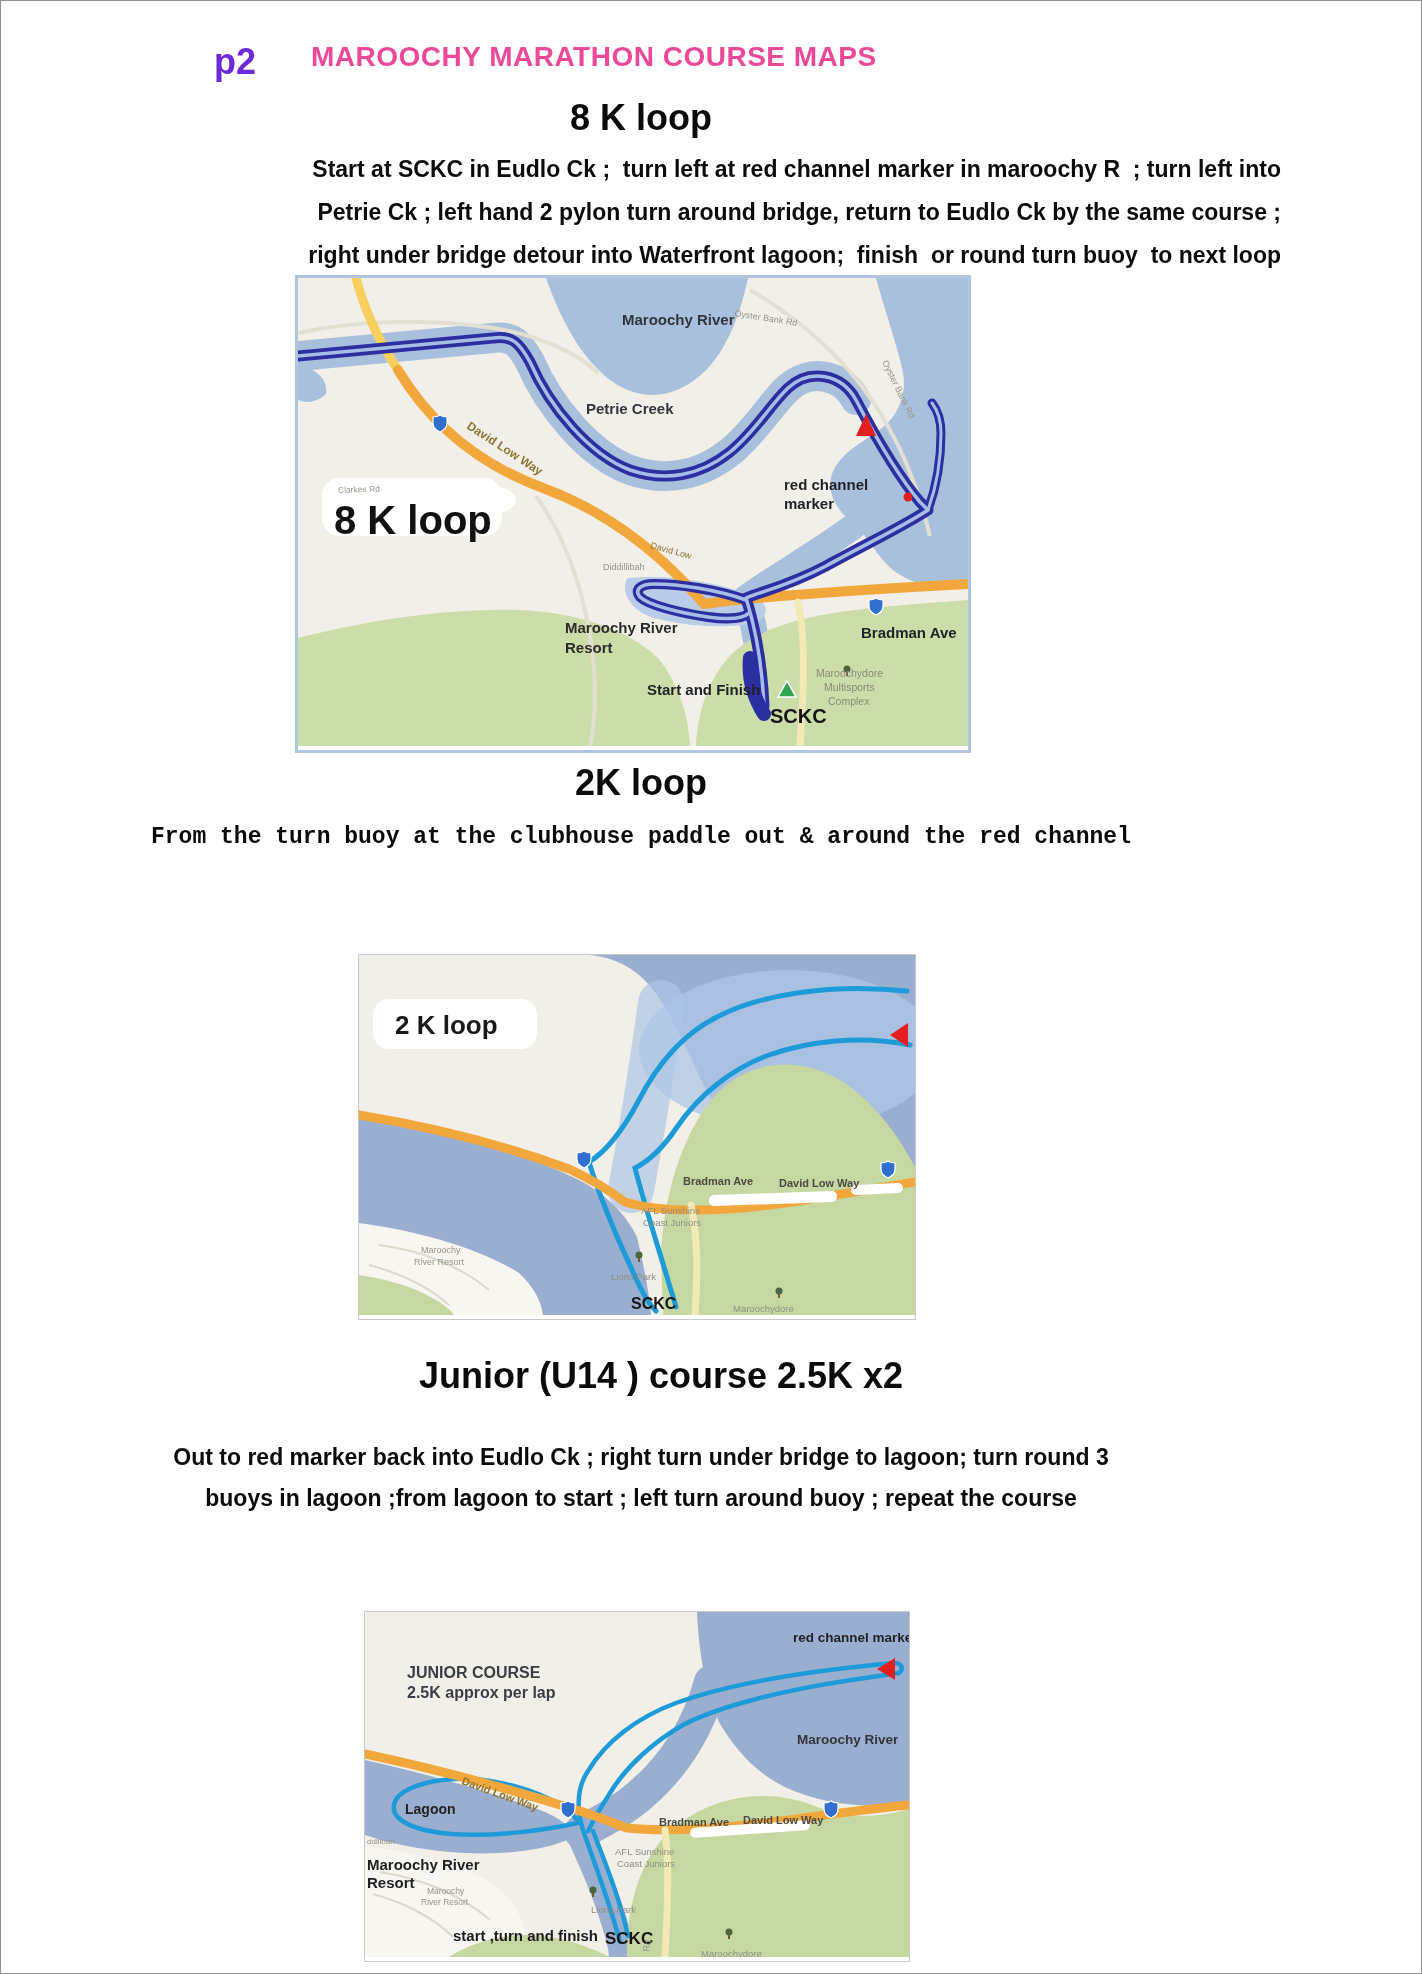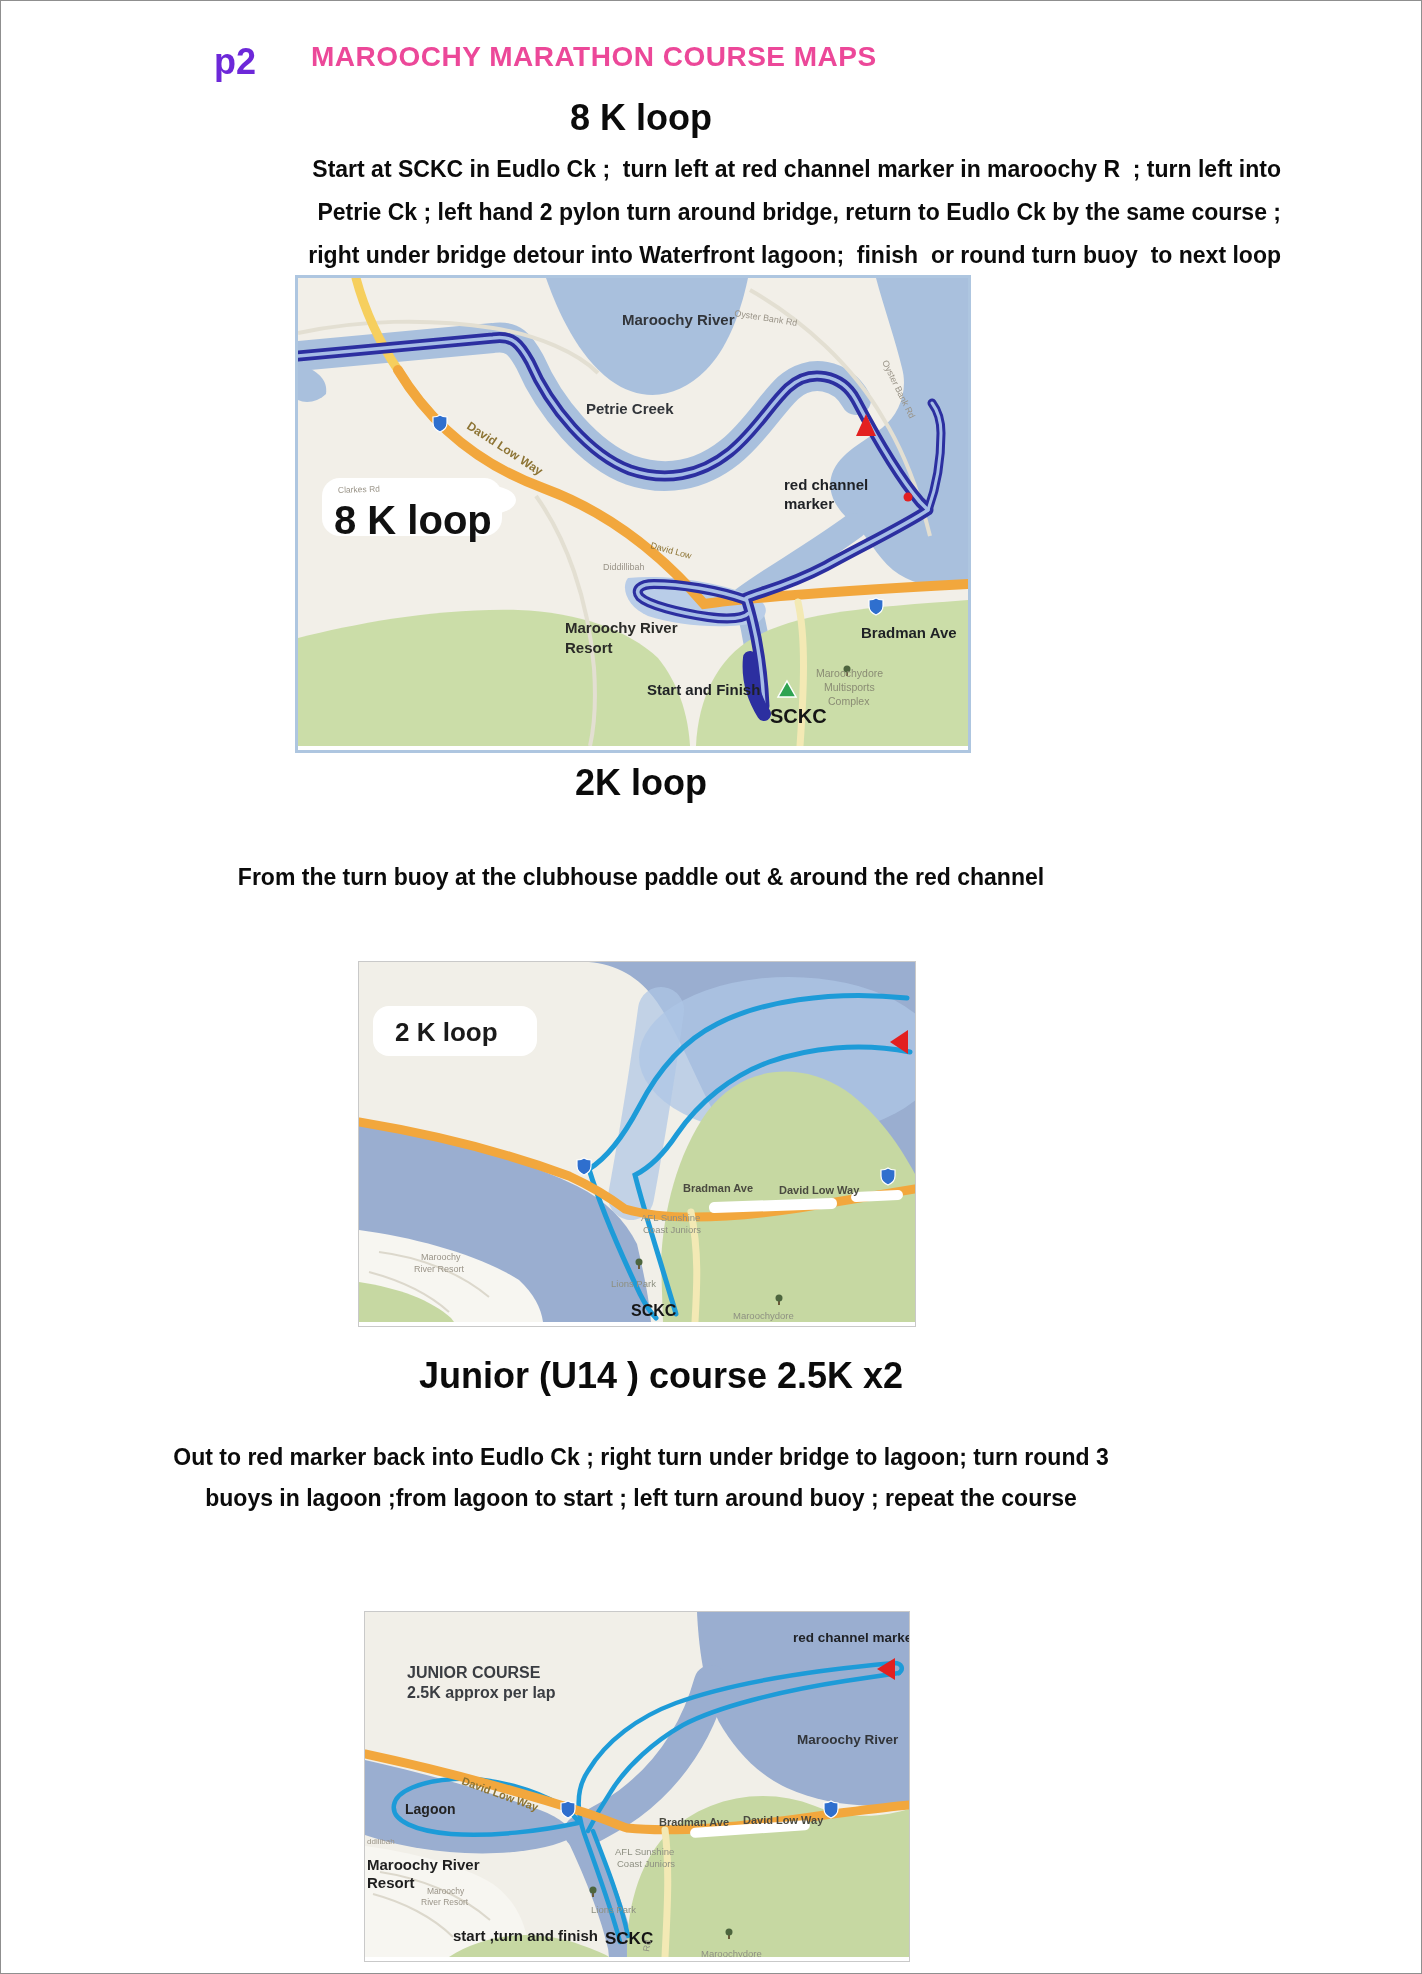--- a/index.html
+++ b/index.html
@@ -11,25 +11,25 @@
   .abs{position:absolute;}
   .page-label{left:213px;top:40px;font-size:36px;font-weight:bold;color:#6d28d9;}
   .doc-title{left:310px;top:40px;font-size:28px;font-weight:bold;color:#ec4899;letter-spacing:0.5px;}
   .section-heading{left:0;width:1280px;text-align:center;font-size:36px;font-weight:bold;color:#0b0b0b;}
   .h-8k{top:96px;}
   .h-2k{top:761px;}
   .h-junior{top:1354px;margin-left:20px;}
   .para{left:0;width:1280px;text-align:center;font-weight:bold;color:#0b0b0b;font-size:23px;}
   .para div{white-space:pre;}
   .p-8k{top:147px;line-height:43px;text-align:right;}
-  .p-2k{top:854px;line-height:45px;}
+  .p-2k{top:814px;line-height:45px;font-family:Liberation Mono, monospace;}
   .p-junior{top:1436px;line-height:41px;}
   .mapbox{position:absolute;box-sizing:content-box;}
   .map1{left:294px;top:274px;border:3px solid #aec6e0;}
-  .map2{left:357px;top:953px;border:1px solid #c9c9c9;margin-top:7px;}
+  .map2{left:357px;top:953px;border:1px solid #c9c9c9;}
   .map3{left:363px;top:1610px;border:1px solid #c9c9c9;}
   svg text{font-family:"Liberation Sans","DejaVu Sans",sans-serif;}
   .lbl-bold{font-weight:bold;}
 </style>
 </head>
 <body>
 
 <div class="page">
 
   <div class="abs page-label">p2</div>

